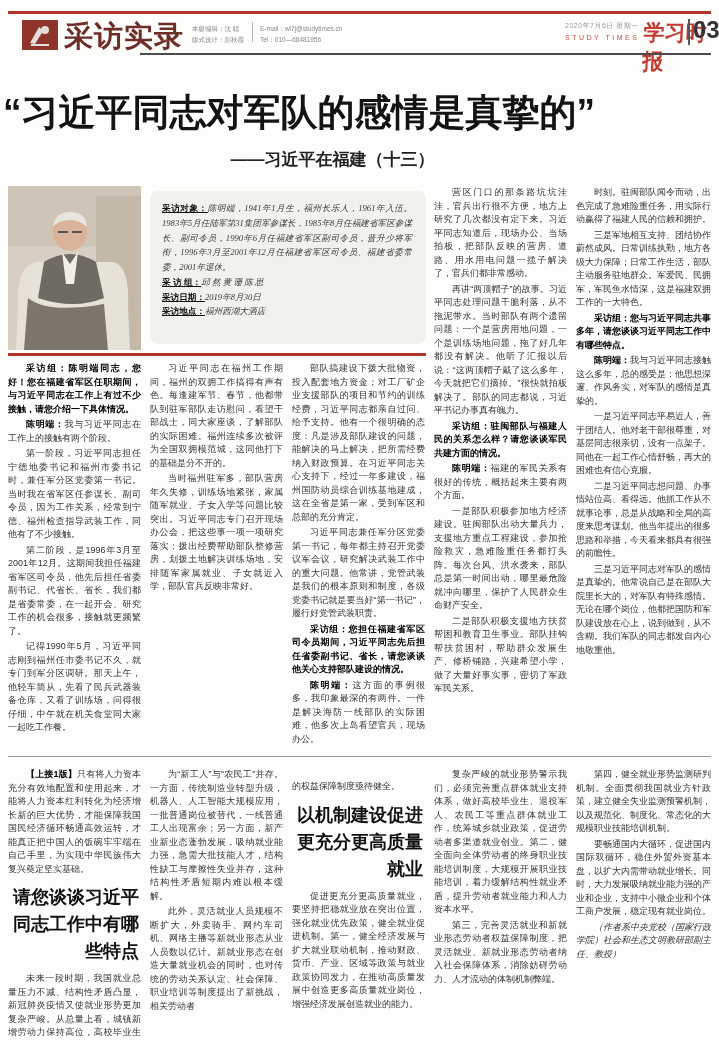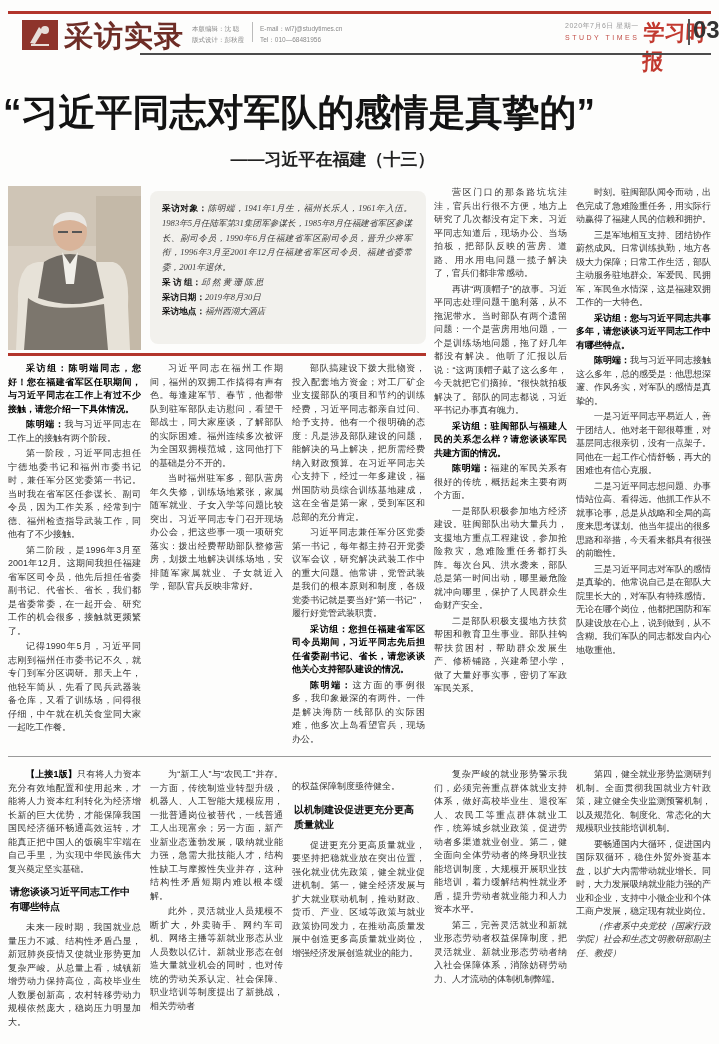--- a/index.html
+++ b/index.html
@@ -44,33 +44,33 @@
     font-size:17px; font-weight:600; color:#222;
   }
   
   .photo { position:absolute; left:8px; top:186px; width:133px; height:164px; overflow:hidden; }
   .infobox {
     position:absolute; left:150px; top:191px; width:276px; height:153px;
     background:#f2f1ed; border-radius:8px; padding:10px 14px 8px 12px;
     font-size:8.6px; line-height:1.72;
   }
   .infobox .row { text-align:justify; }
-  .infobox b { color:#111; font-weight:bold; }
+  .infobox b { color:#111; font-weight:bold;text-decoration:underline; }
   .infobox .val { font-family:"Liberation Serif", serif; font-style:italic; color:#3a3a3a; }
   .photo-rule { position:absolute; left:8px; top:353px; width:418px; height:3px; background:#b2352b; }
   
   .col { position:absolute; overflow:hidden; font-size:9px; line-height:1.5; color:#333; }
   .col p.para { text-align:justify; text-indent:2em; margin-bottom:2px; }
   .col p.para b { color:#000; }
   .col p.qbold { font-weight:bold; color:#000; }
   .col h3.subhead {
-    font-size:10px; font-weight:bold; color:#111; text-align:left;
+    font-size:18px; font-weight:bold; color:#111; text-align:right;
     margin:8px 2px 7px 2px; line-height:1.5; font-family:"Liberation Serif", serif;
   }
-  .col p.note { font-family:Liberation Mono, monospace; font-style:italic; text-indent:2em; color:#333; }
+  .col p.note { font-family:Liberation Sans, sans-serif; font-style:italic; text-indent:2em; color:#333; }
   .c1 { left:8px;   top:362px; width:133px; height:386px; }
   .c2 { left:150px; top:362px; width:133px; height:386px; }
   .c3 { left:292px; top:362px; width:133px; height:386px; }
   .c4 { left:434px; top:186px; width:133px; height:562px; }
   .c5 { left:576px; top:186px; width:135px; height:562px; }
   .section-divider { position:absolute; left:8px; top:756px; width:703px; height:1px; background:#9a9a9a; }
   .b1 { left:8px;   top:768px; width:133px; height:268px; }
   .b2 { left:150px; top:768px; width:133px; height:268px; }
   .b3 { left:292px; top:768px; width:133px; height:268px;margin-top:12px; }
   .b4 { left:434px; top:768px; width:133px; height:268px; }

